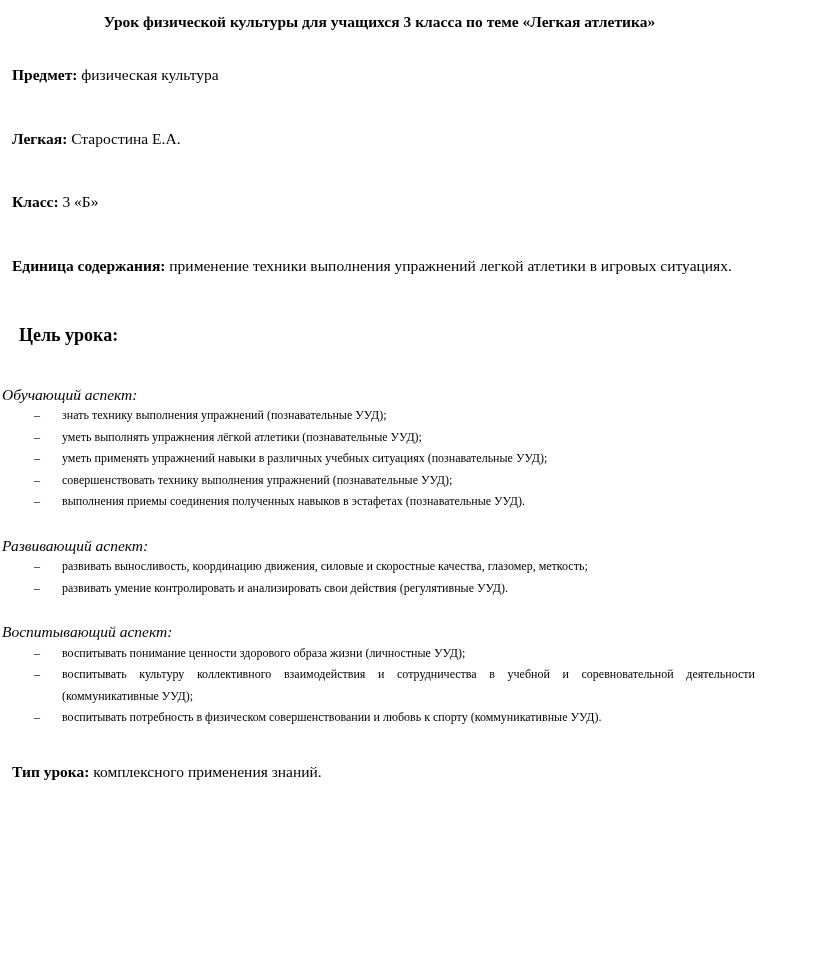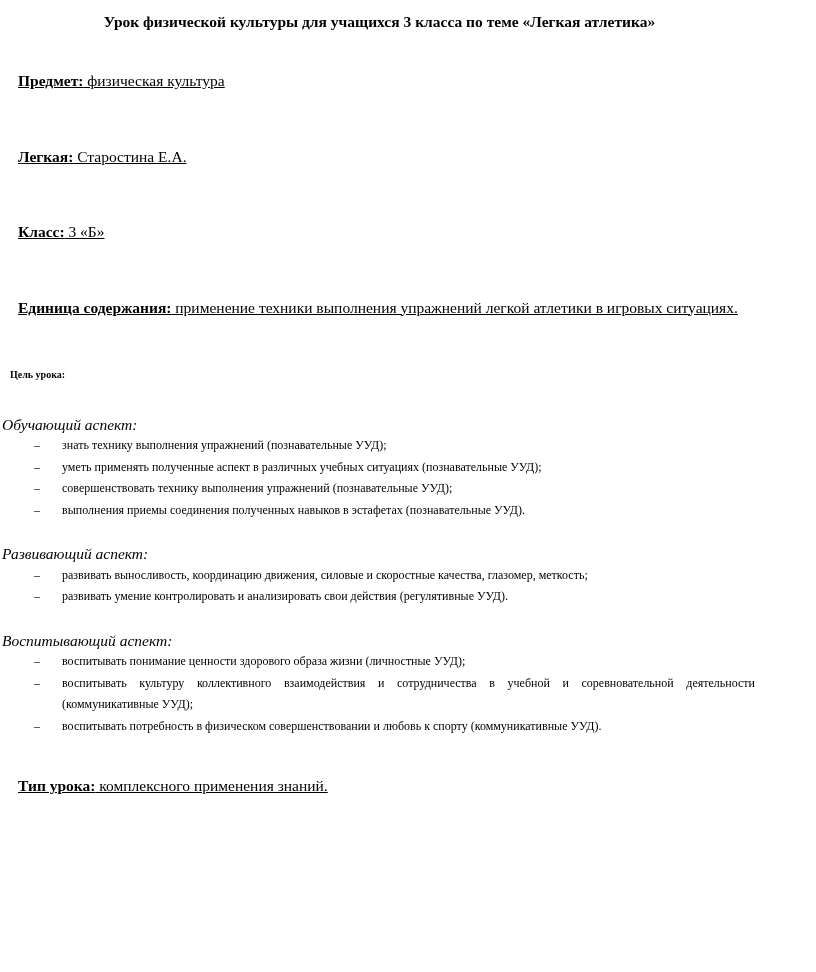--- a/index.html
+++ b/index.html
@@ -25,37 +25,36 @@
     font-size: 15.5px;
     font-weight: bold;
     text-align: center;
     line-height: 20px;
     margin: 4px 0 0 0;
     padding: 0 6px;
   }
   .para {
     font-size: 15.5px;
     line-height: 21.5px;
-    margin: 16px;
+    margin: 10px;
     padding: 0 2px 0 0;
     text-align: justify;
-    text-decoration: underline;
   }
   .para.block {
     text-align: justify;
     text-justify: inter-word;
   }
   .label {
     font-weight: bold;
   }
   .heading {
-    font-size: 10px;
+    font-size: 18px;
     font-weight: bold;
     line-height: 21.5px;
-    margin: 8px;
+    margin: 17px;
   }
   .subheading {
     font-size: 15.5px;
     font-style: italic;
     line-height: 21.5px;
     margin: 0;
   }
   .gap-22 { height: 22px; }
   .gap-20 { height: 20px; }
   .gap-30 { height: 30px; }
@@ -121,21 +120,22 @@
   <div class="gap-22"></div>
 
   <p class="heading">Цель урока:</p>
 
   <div class="gap-20"></div>
 
   <p class="subheading">Обучающий аспект:</p>
 
   <ul class="dash-list">
     <li>знать технику выполнения упражнений (познавательные УУД);</li>
-    <li>уметь применять полученные аспект в различных учебных ситуациях (познавательные УУД);</li>
+    <li>уметь выполнять упражнения лёгкой атлетики (познавательные УУД);</li>
+    <li>уметь применять упражнений навыки в различных учебных ситуациях (познавательные УУД);</li>
     <li>совершенствовать технику выполнения упражнений (познавательные УУД);</li>
     <li>выполнения приемы соединения полученных навыков в эстафетах (познавательные УУД).</li>
   </ul>
 
   <div class="gap-22"></div>
 
   <p class="subheading">Развивающий аспект:</p>
 
   <ul class="dash-list">
     <li>развивать выносливость, координацию движения, силовые и скоростные качества, глазомер, меткость;</li>

